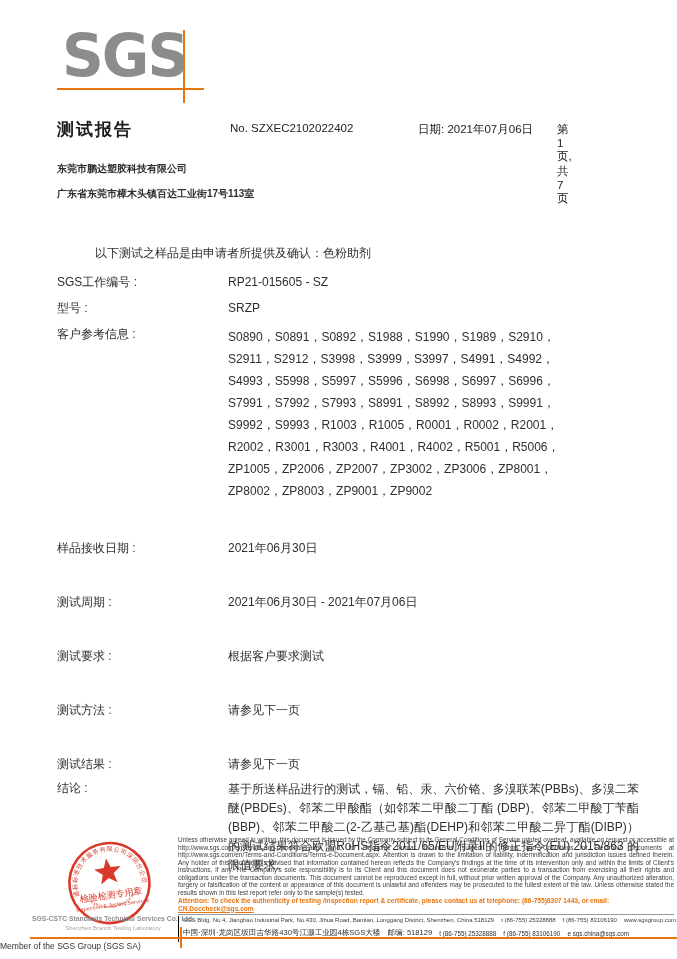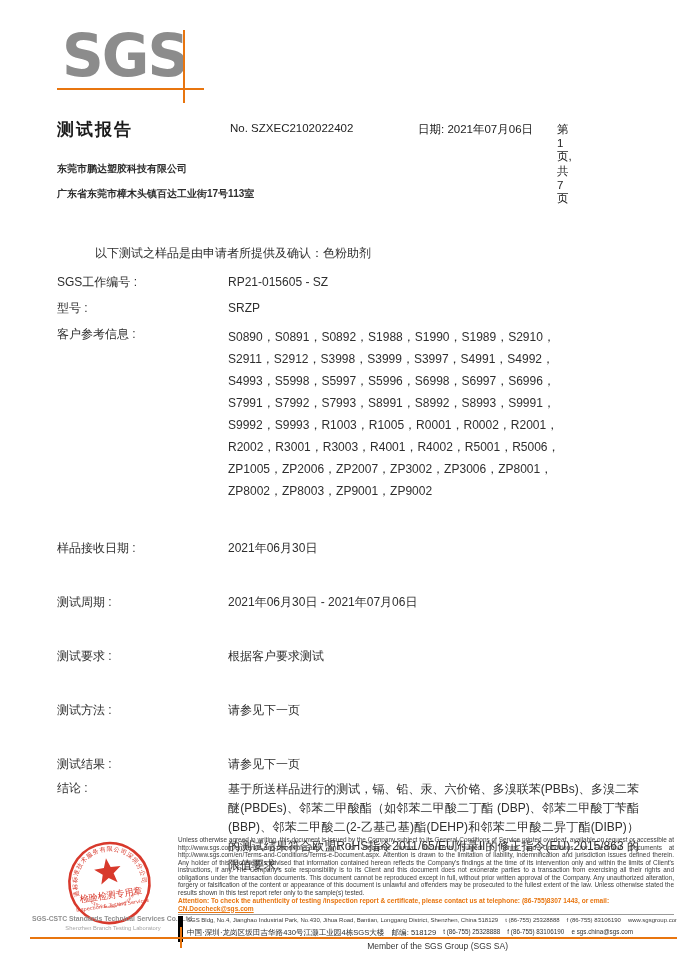--- a/index.html
+++ b/index.html
@@ -42,28 +42,28 @@
   .lab-line2{position:absolute;left:0;top:87px;width:170px;font-size:5.8px;color:#a5a5a5;text-align:center;white-space:nowrap;}
 
   .footer-right{position:absolute;left:178px;top:836px;width:496px;}
   .disclaimer{
     font-size:6.45px;line-height:7.5px;color:#3c3c3c;text-align:justify;
     font-family:"Liberation Sans","DejaVu Sans",sans-serif;
   }
   .attention{font-size:6.6px;line-height:7.6px;color:#e8750f;font-weight:bold;margin-top:1px;}
   .attention .email{text-decoration:underline;}
   .addr-box{border-top:1px solid #9a9a9a;margin-top:2px;padding-top:1px;}
-  .addr-row{display:flex;align-items:flex-start;gap:7px;border-left:5px solid #000000;padding:1px 0 4px 4px;white-space:nowrap;}
+  .addr-row{display:flex;align-items:center;gap:7px;border-left:1px solid #000000;padding:1px 0 4px 4px;white-space:nowrap;}
   .addr-row.en{font-size:6px;color:#3c3c3c;}
   .addr-row.cn{font-size:7.6px;color:#2e2e2e;}
   .addr-row .tiny{font-size:6.3px;}
 
   .bottom-hline{position:absolute;left:30px;top:937px;width:647px;height:2px;background:#e8750f;}
   .bottom-vline{position:absolute;left:180px;top:927px;width:2px;height:21px;background:#e8750f;}
-  .member-line{position:absolute;left:0;top:941px;width:508px;text-align:right;font-size:8.5px;color:#333;}
+  .member-line{position:absolute;left:0;top:941px;width:508px;text-align:left;font-size:8.5px;color:#333;}
 </style>
 </head>
 <body>
 
 <div class="page">
 
   <div class="logo-text">SGS</div>
   <div class="logo-hline"></div>
   <div class="logo-vline"></div>
 

